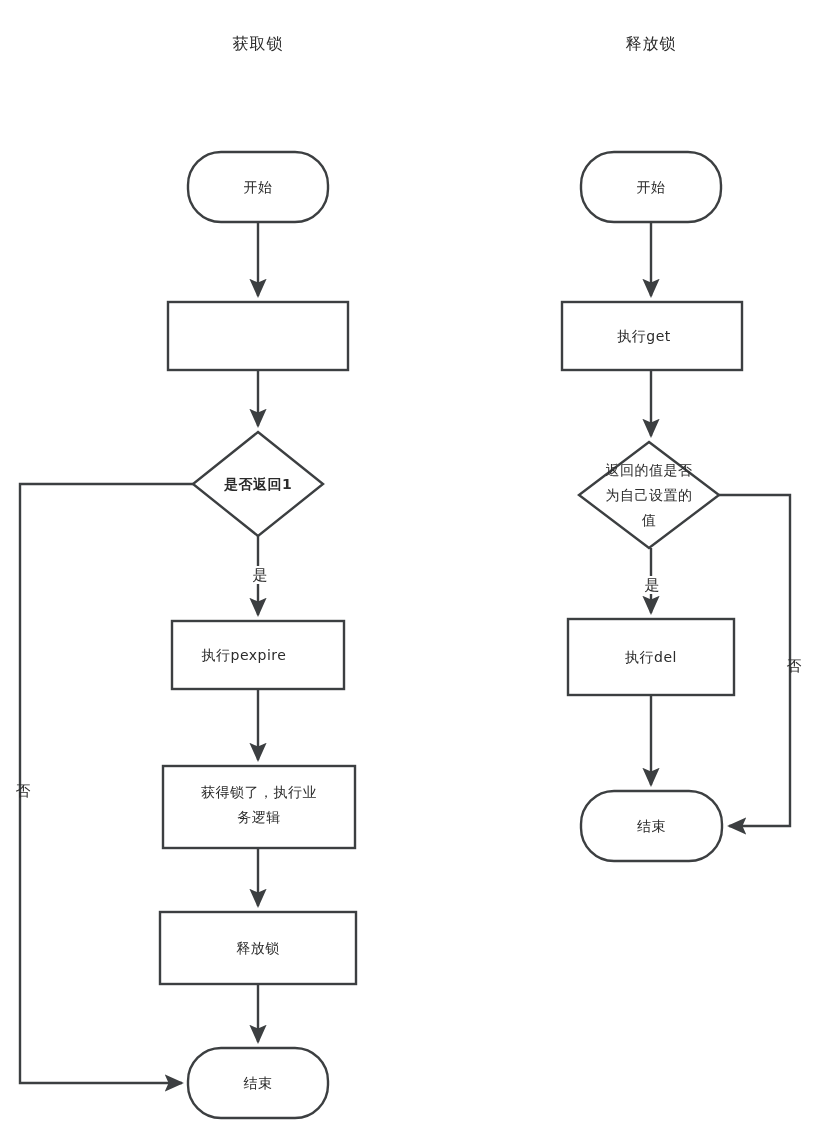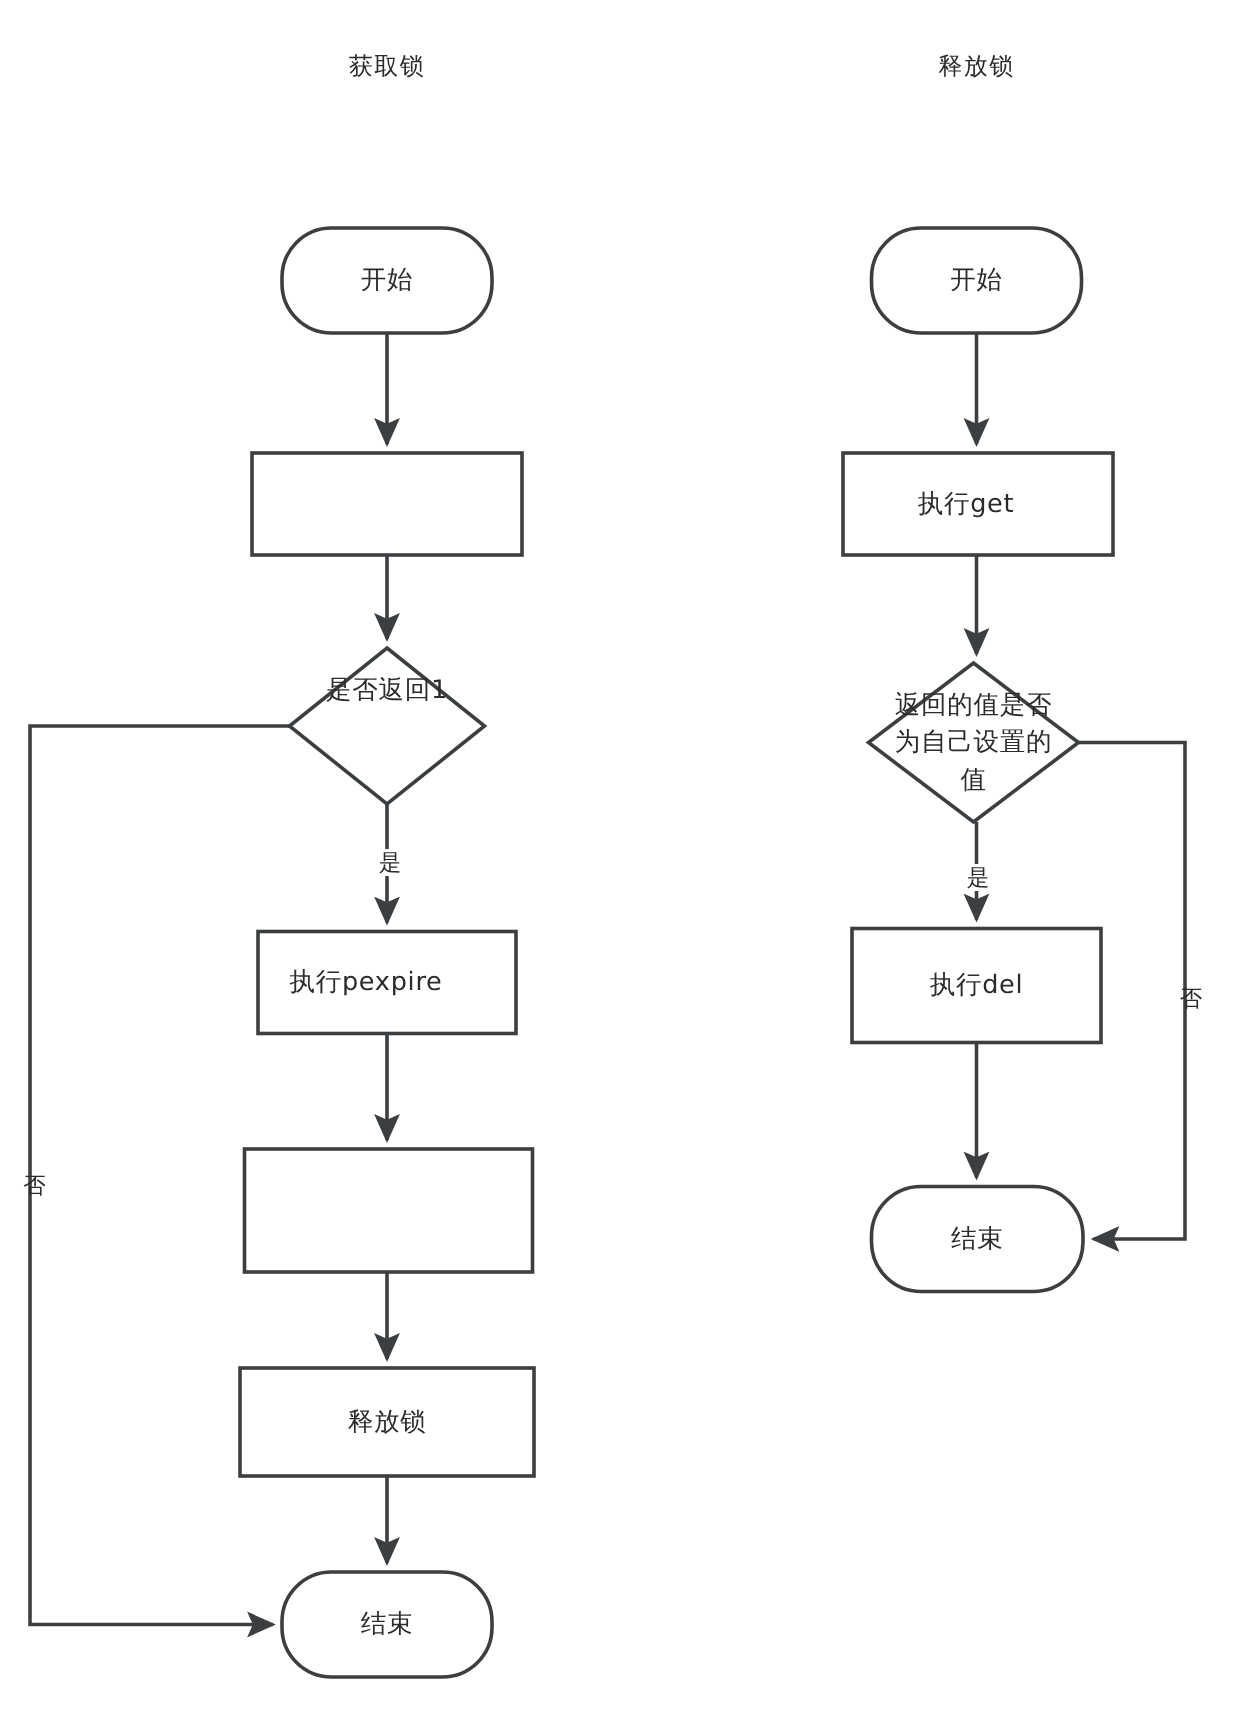--- a/index.html
+++ b/index.html
@@ -33,21 +33,21 @@
   }
   .edge {
     fill: none;
     stroke: #3c3f41;
     stroke-width: 2.4;
   }
   .node-text {
     position: absolute;
     text-align: center;
     color: #2b2b2b;
-    font-size: 17px;
+    font-size: 14px;
     line-height: 25px;
     letter-spacing: 0.5px;
     white-space: pre;
     pointer-events: none;
   }
   .col-title {
     position: absolute;
     text-align: center;
     color: #2b2b2b;
     font-size: 16px;
@@ -127,24 +127,26 @@
 
     <path class="edge" d="M719,495 L790,495 L790,826 L729,826" marker-end="url(#arrow)"></path>
   </svg>
 
   <div class="col-title" style="left:188px; top:34px; width:140px;">获取锁</div>
   <div class="col-title" style="left:581px; top:34px; width:140px;">释放锁</div>
 
   <div class="node-text" style="left:188px; top:175px; width:140px;">开始</div>
 
 
-  <div class="node-text" style="left:186px; top:448px; width:144px;">是否返回1</div>
+  <div class="node-text" style="left:186px; top:472px; width:144px;font-weight:bold;">是否返回1</div>
 
   <div class="node-text" style="left:172px; top:643px; width:144px;">执行pexpire</div>
 
+  <div class="node-text" style="left:163px; top:780px; width:192px;">获得锁了，执行业
+务逻辑</div>
 
   <div class="node-text" style="left:160px; top:936px; width:196px;">释放锁</div>
 
   <div class="node-text" style="left:188px; top:1071px; width:140px;">结束</div>
 
   <div class="node-text" style="left:581px; top:175px; width:140px;">开始</div>
 
   <div class="node-text" style="left:562px; top:324px; width:164px;">执行get</div>
 
   <div class="node-text" style="left:568px; top:645px; width:166px;">执行del</div>

